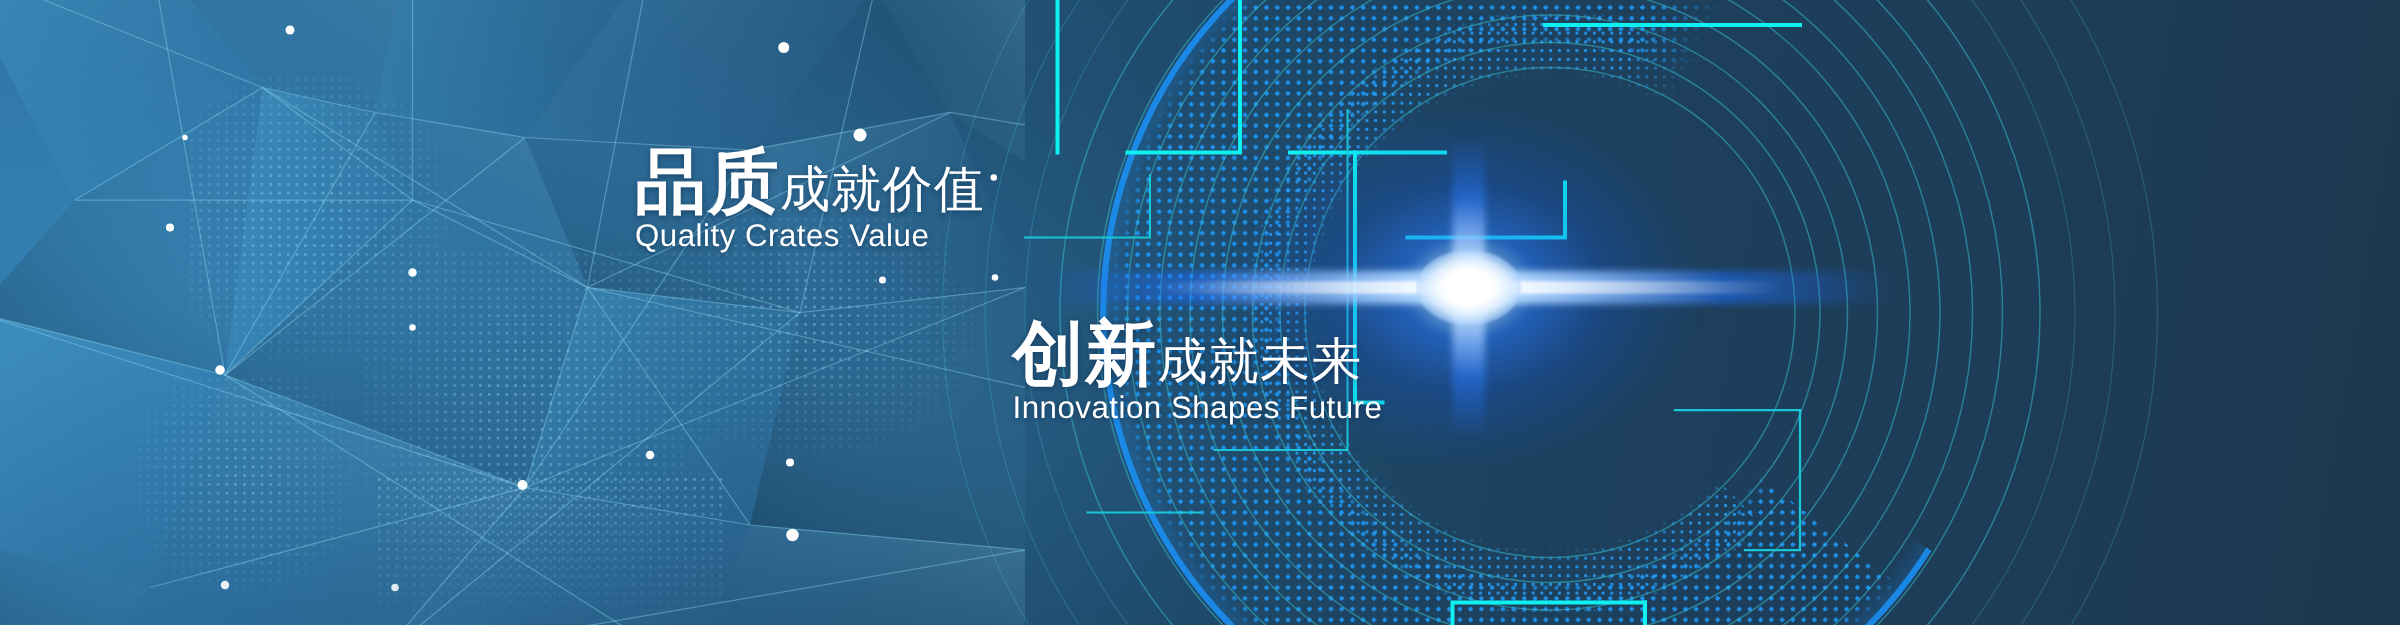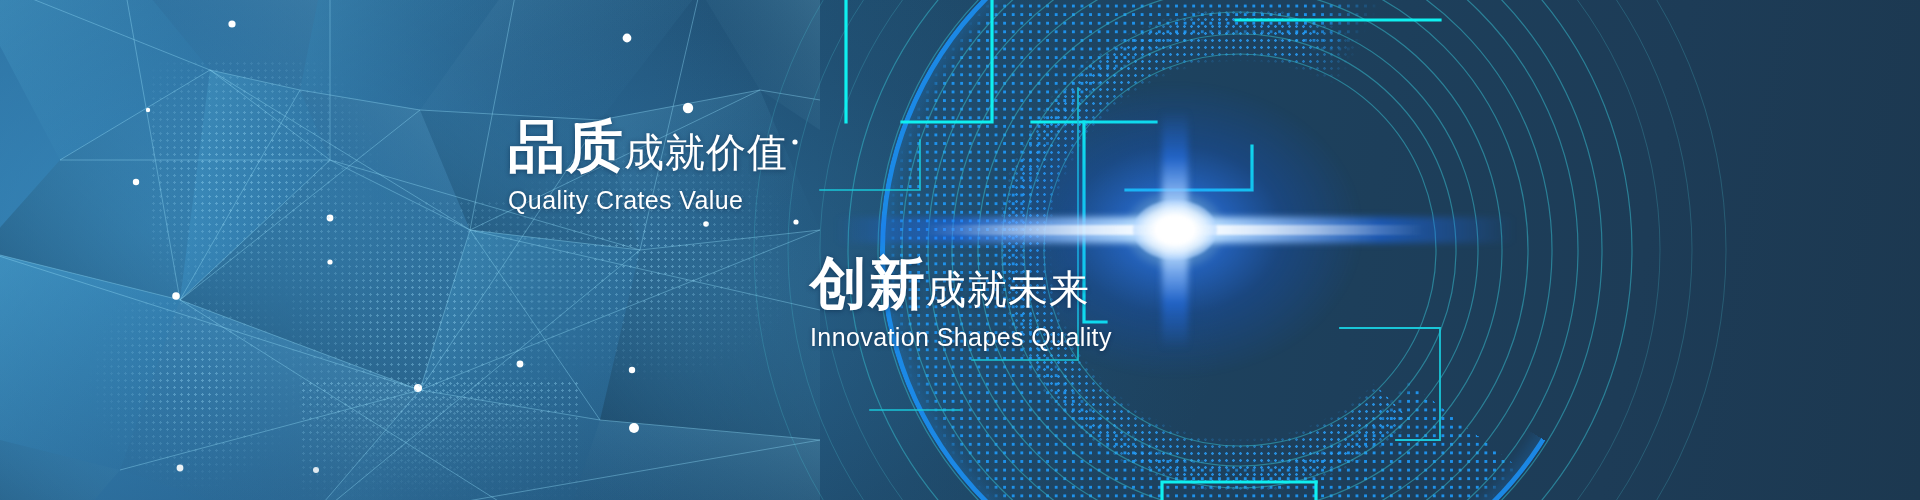--- a/index.html
+++ b/index.html
@@ -118,21 +118,20 @@
     letter-spacing:1px;
     white-space:nowrap;
     text-shadow:0 1px 5px rgba(0,25,55,.45);
   }
   .cn .lead{font-weight:bold;font-size:57px;}
   .cn .rest{font-weight:400;font-size:40px;letter-spacing:1px;}
   .en{
     font-size:25px;
     font-weight:400;
     letter-spacing:.4px;
-    margin-top:11px;
     white-space:nowrap;
     text-shadow:0 1px 4px rgba(0,25,55,.45);
   }
   .block-1{left:508px;top:118px;}
   .block-2{left:810px;top:255px;}
 </style>
 </head>
 <body>
 
 <div class="banner">
@@ -282,16 +281,16 @@
     <div class="core"></div>
   </div>
 
   <div class="txt block-1">
     <div class="cn"><span class="lead">品质</span><span class="rest">成就价值</span></div>
     <div class="en">Quality Crates Value</div>
   </div>
 
   <div class="txt block-2">
     <div class="cn"><span class="lead">创新</span><span class="rest">成就未来</span></div>
-    <div class="en">Innovation Shapes Quality</div>
+    <div class="en">Innovation Shapes Future</div>
   </div>
 
 </div>
 
 </body></html>

